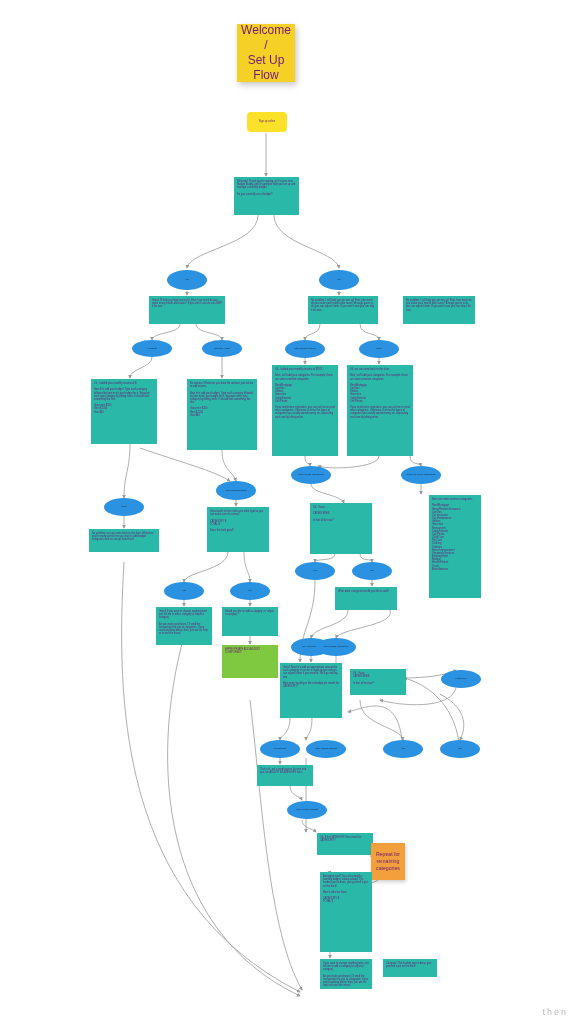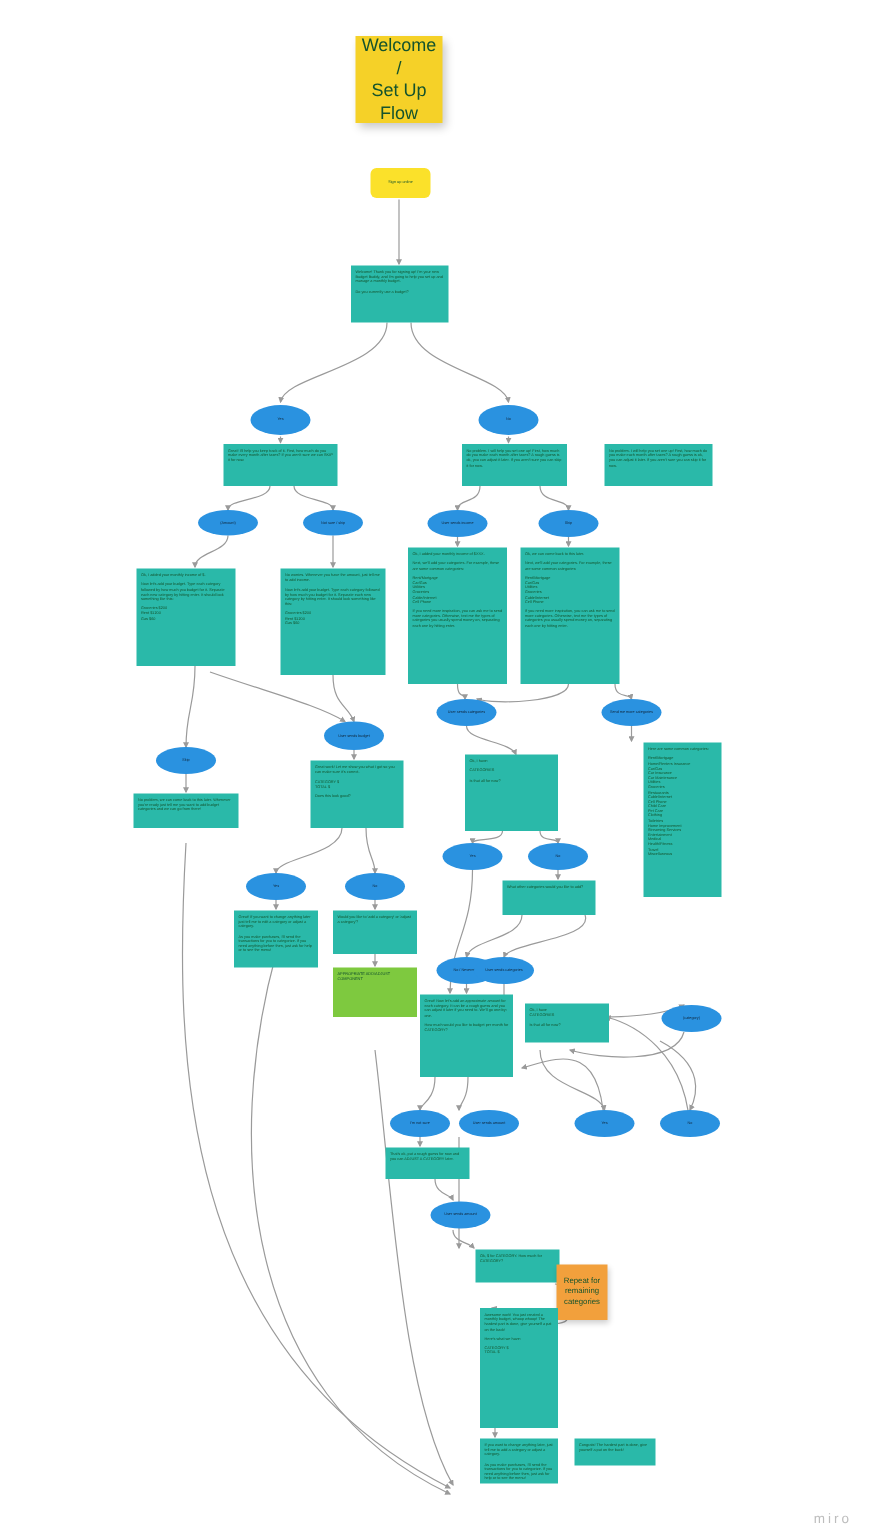--- a/index.html
+++ b/index.html
@@ -14,21 +14,21 @@
     width: 580px; height: 1024px;
     background: #ffffff;
   }
   #edges {
     position: absolute; left: 0; top: 0;
     width: 580px; height: 1024px;
     pointer-events: none;
   }
   .node {
     position: absolute;
-    color: #14532d;
+    color: #701a75;
     line-height: 1.25;
     white-space: pre-line;
     overflow: hidden;
   }
   
   .sticky {
     background: #f5d128;
     box-shadow: 2px 3px 6px rgba(0,0,0,0.22);
     display: flex; align-items: center; justify-content: center;
     text-align: center;
@@ -344,15 +344,15 @@
 
 CATEGORY $
 TOTAL $</div>
 
   <div class="node msg" style="left:320px;top:959px;width:52px;height:30px;">If you want to change anything later, just tell me to add a category or adjust a category.
 
 As you make purchases, I'll send the transactions for you to categorize. If you need anything before then, just ask for help or to see the menu!</div>
 
   <div class="node msg" style="left:383px;top:959px;width:54px;height:18px;">Congrats! The hardest part is done, give yourself a pat on the back!</div>
 
-  <div id="watermark">miro</div>
+  <div id="watermark">then</div>
 
 </div>
 
 </body></html>

